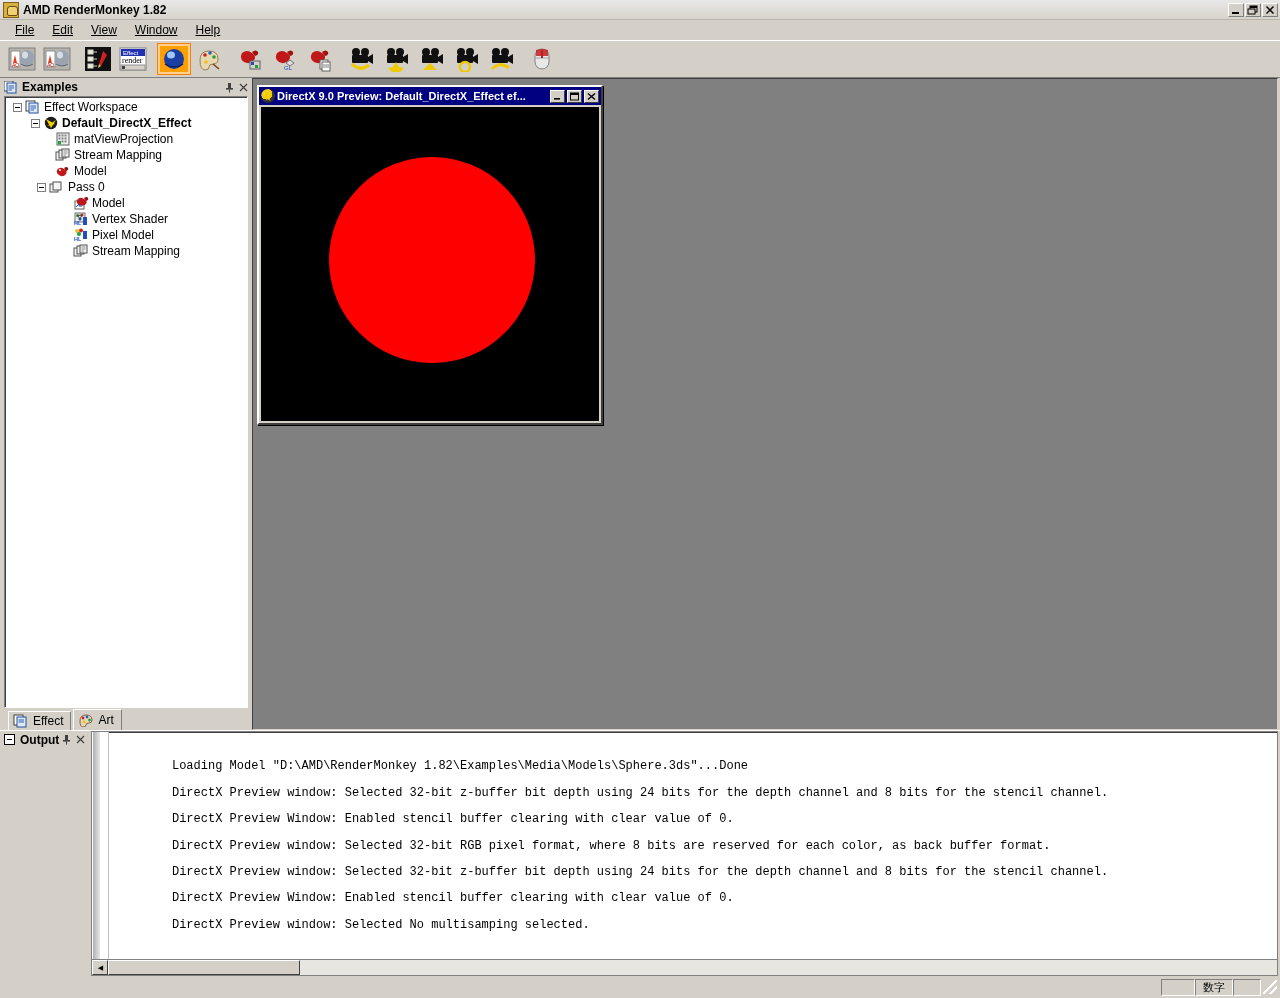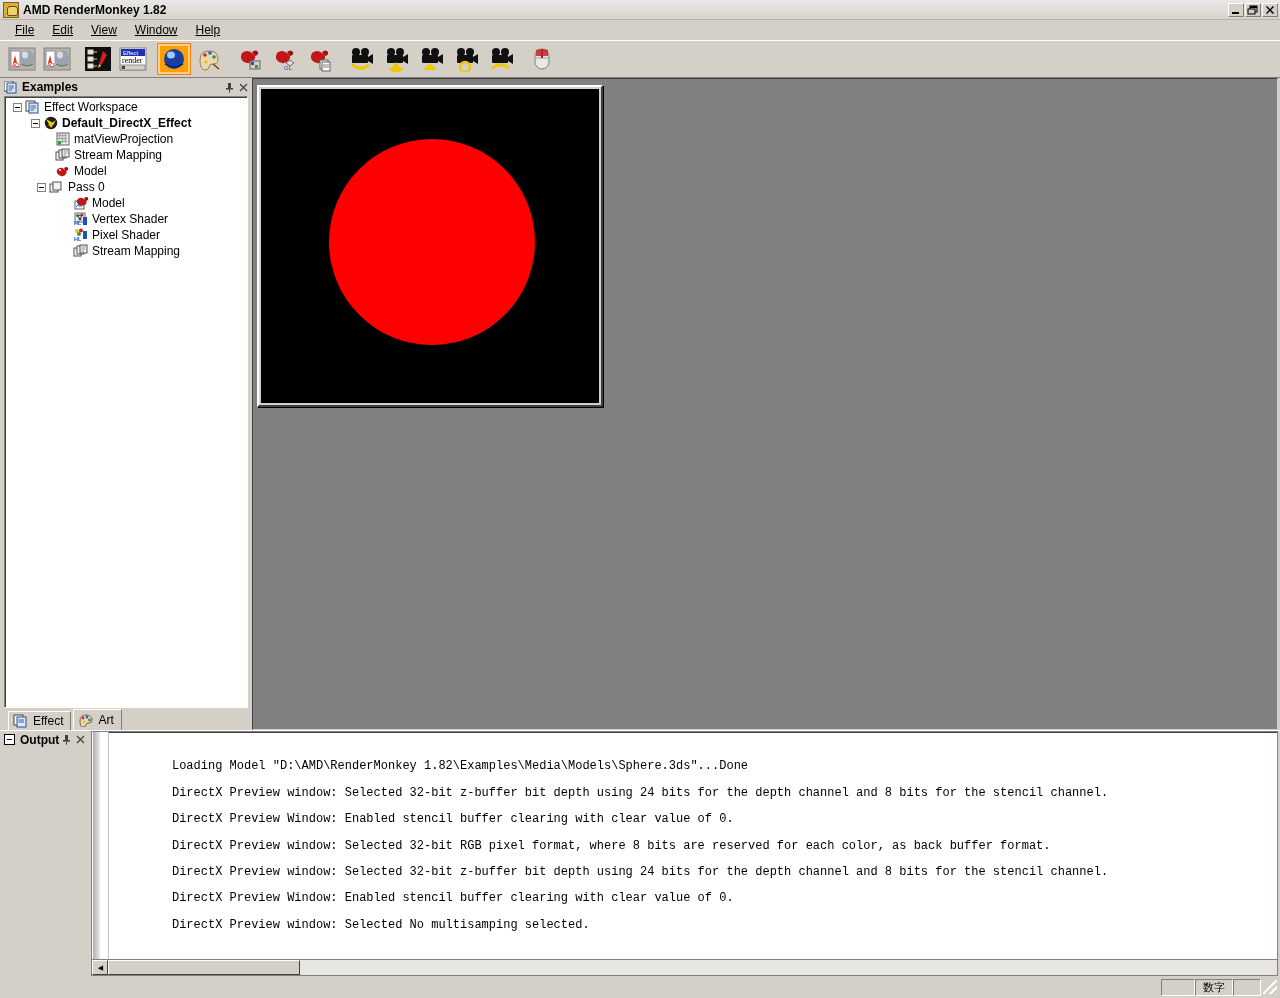--- a/index.html
+++ b/index.html
@@ -856,21 +856,21 @@
         <div class="tree-row" style="padding-left:66px;">
           <span class="ticon">
             <svg width="16" height="14" viewBox="0 0 16 14">
               <circle cx="4" cy="3" r="2" fill="#f0c020"></circle>
               <circle cx="8" cy="2.5" r="2" fill="#d02020"></circle>
               <circle cx="6" cy="6" r="2" fill="#20a040"></circle>
               <rect x="10" y="3" width="4" height="8" fill="#2050c0"></rect>
               <text x="1" y="13" font-size="5.5" fill="#2050c0" font-family="sans-serif" font-weight="bold">HL</text>
             </svg>
           </span>
-          <span class="tlabel">Pixel Shader</span>
+          <span class="tlabel">Pixel Model</span>
         </div>
 
         <div class="tree-row" style="padding-left:66px;">
           <span class="ticon">
             <svg width="16" height="14" viewBox="0 0 16 14">
               <rect x="1" y="4" width="7" height="8" fill="#f4f4f4" stroke="#505050"></rect>
               <rect x="4" y="2" width="7" height="8" fill="#f4f4f4" stroke="#505050"></rect>
               <rect x="7" y="1" width="7" height="8" fill="#f4f4f4" stroke="#505050"></rect>
               <path d="M8.5 3 H12.5 M8.5 5 H12.5 M8.5 7 H11" stroke="#909090"></path>
             </svg>
@@ -906,20 +906,40 @@
       </div>
 
     </div>
 
     <div class="rightcol">
 
 
       <div class="mdi-area">
 
         <div class="child-win">
+          <div class="child-tb">
+            <span class="child-icon"></span>
+            <span class="child-title">DirectX 9.0 Preview: Default_DirectX_Effect ef...</span>
+            <span class="cw-btn">
+              <svg width="13" height="11" viewBox="0 0 13 11">
+                  <rect x="3" y="7" width="6" height="1.6" fill="#000"></rect>
+                </svg>
+            </span>
+            <span class="cw-btn">
+              <svg width="13" height="11" viewBox="0 0 13 11">
+                  <rect x="2.5" y="2" width="8" height="7" fill="none" stroke="#000" stroke-width="1"></rect>
+                  <rect x="2.5" y="2" width="8" height="2" fill="#000"></rect>
+                </svg>
+            </span>
+            <span class="cw-btn">
+              <svg width="13" height="11" viewBox="0 0 13 11">
+                  <path d="M3 2.5 L10 8.5 M10 2.5 L3 8.5" stroke="#000" stroke-width="1.5"></path>
+                </svg>
+            </span>
+          </div>
           <div class="child-client">
             <div class="sphere" style="left:68px; top:50px; width:206px; height:206px;"></div>
           </div>
         </div>
 
       </div>
     </div>
   </div>
 
   <div class="output-panel">

